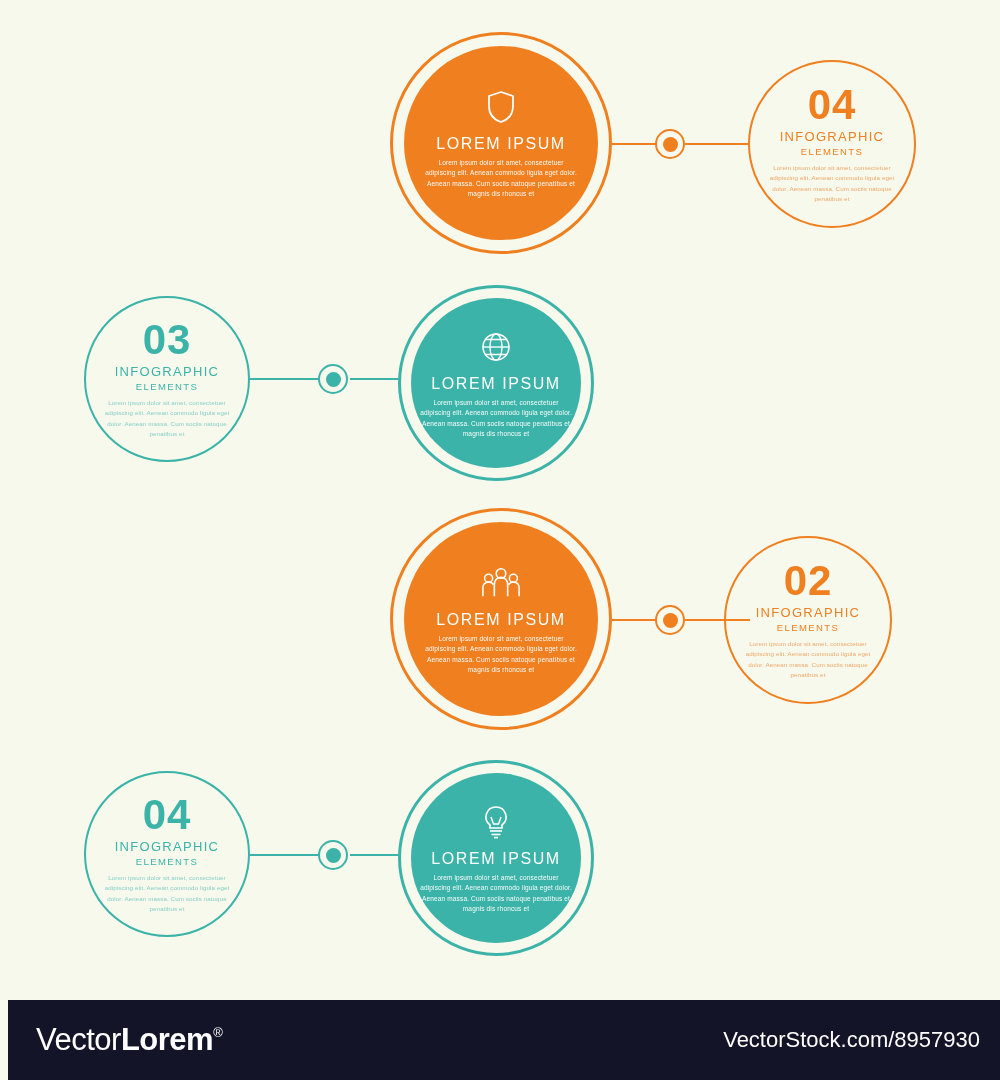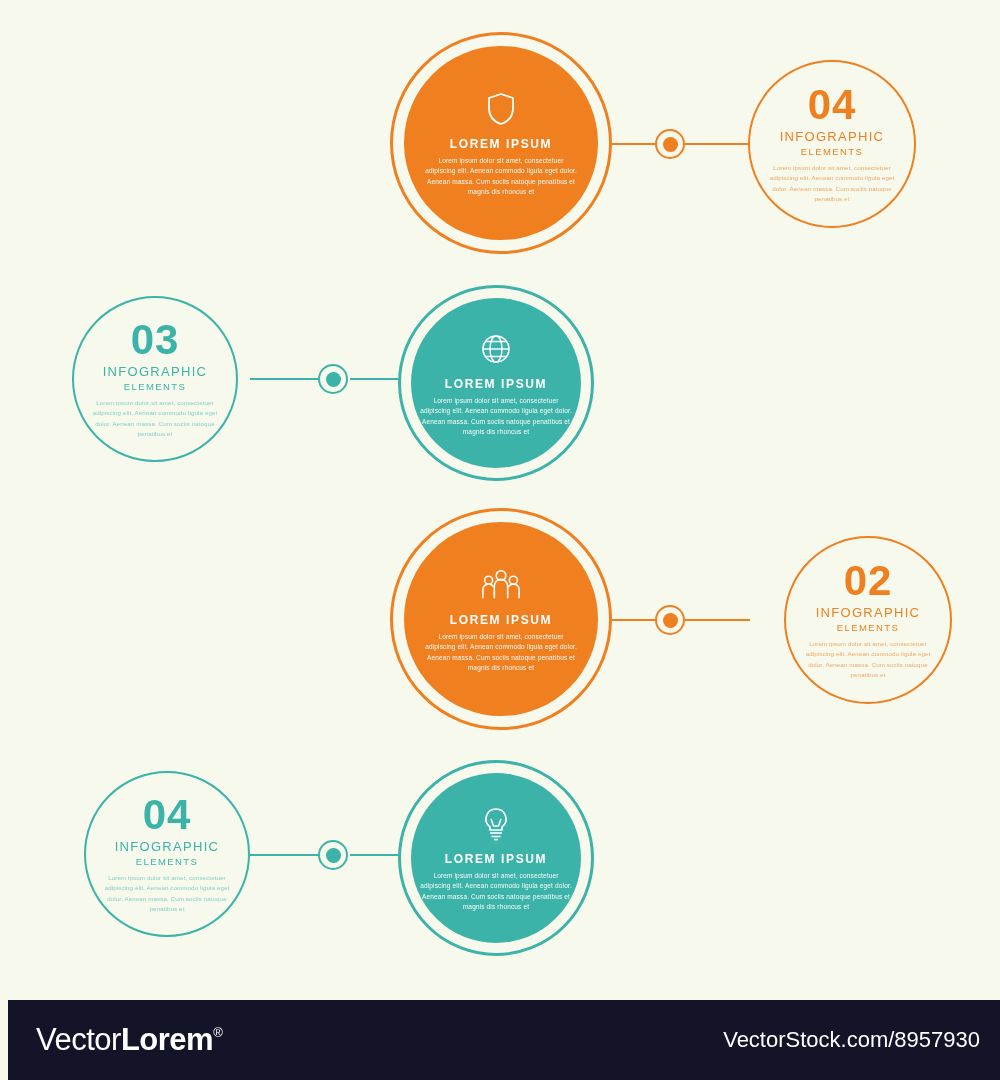--- a/index.html
+++ b/index.html
@@ -48,23 +48,23 @@
     height: 40px;
     display: flex;
     align-items: center;
     justify-content: center;
     margin-bottom: 8px;
   }
   .icon-wrap svg { display: block; }
 
   .node-title {
     color: #ffffff;
-    font-size: 12px;
+    font-size: 16px;
     letter-spacing: 1.6px;
-    font-weight: 700;
+    font-weight: 400;
     margin-bottom: 5px;
   }
   .node-body {
     color: #ffffff;
     font-size: 6.5px;
     line-height: 1.55;
     letter-spacing: 0.15px;
     width: 155px;
     opacity: 0.97;
   }
@@ -204,21 +204,21 @@
     <div class="node-title">LOREM IPSUM</div>
     <div class="node-body">Lorem ipsum dolor sit amet, consectetuer adipiscing elit. Aenean commodo ligula eget dolor. Aenean massa. Cum sociis natoque penatibus et magnis dis rhoncus et</div>
   </div>
 
   <div class="conn-line" style="left:350px; top:378px; width:50px; background:#3bb3a8;"></div>
   <div class="conn-dot" style="left:318px; top:364px; border-color:#3bb3a8;">
     <i style="background:#3bb3a8;"></i>
   </div>
   <div class="conn-line" style="left:250px; top:378px; width:70px; background:#3bb3a8;"></div>
 
-  <div class="label-circle" style="left:72px; top:296px; width:166px; height:166px; border-color:#3bb3a8;">
+  <div class="label-circle" style="left:84px; top:296px; width:166px; height:166px; border-color:#3bb3a8;">
     <div class="label-num" style="color:#3bb3a8;">03</div>
     <div class="label-main" style="color:#3bb3a8;">INFOGRAPHIC</div>
     <div class="label-sub" style="color:#3bb3a8;">ELEMENTS</div>
     <div class="label-body" style="color:#86cfc8;">Lorem ipsum dolor sit amet, consectetuer adipiscing elit. Aenean commodo ligula eget dolor. Aenean massa. Cum sociis natoque penatibus et</div>
   </div>
 
   <div class="node node-ring" style="left:390px; top:508px; width:222px; height:222px; border-color:#ef7f1f;"></div>
   <div class="node node-fill" style="left:404px; top:522px; width:194px; height:194px; background:#ef7f1f;">
     <span class="icon-wrap">
       <svg width="42" height="32" viewBox="0 0 42 32">
@@ -233,21 +233,21 @@
     <div class="node-title">LOREM IPSUM</div>
     <div class="node-body">Lorem ipsum dolor sit amet, consectetuer adipiscing elit. Aenean commodo ligula eget dolor. Aenean massa. Cum sociis natoque penatibus et magnis dis rhoncus et</div>
   </div>
 
   <div class="conn-line" style="left:612px; top:619px; width:46px; background:#ef7f1f;"></div>
   <div class="conn-dot" style="left:655px; top:605px; border-color:#ef7f1f;">
     <i style="background:#ef7f1f;"></i>
   </div>
   <div class="conn-line" style="left:685px; top:619px; width:65px; background:#ef7f1f;"></div>
 
-  <div class="label-circle" style="left:784px; top:536px; width:168px; height:168px; border-color:#ef7f1f;">
+  <div class="label-circle" style="left:724px; top:536px; width:168px; height:168px; border-color:#ef7f1f;">
     <div class="label-num" style="color:#ef7f1f;">02</div>
     <div class="label-main" style="color:#ef7f1f;">INFOGRAPHIC</div>
     <div class="label-sub" style="color:#ef7f1f;">ELEMENTS</div>
     <div class="label-body" style="color:#f0a768;">Lorem ipsum dolor sit amet, consectetuer adipiscing elit. Aenean commodo ligula eget dolor. Aenean massa. Cum sociis natoque penatibus et</div>
   </div>
 
   <div class="node node-ring" style="left:398px; top:760px; width:196px; height:196px; border-color:#3bb3a8;"></div>
   <div class="node node-fill" style="left:411px; top:773px; width:170px; height:170px; background:#3bb3a8;">
     <span class="icon-wrap">
       <svg width="28" height="34" viewBox="0 0 28 34">

